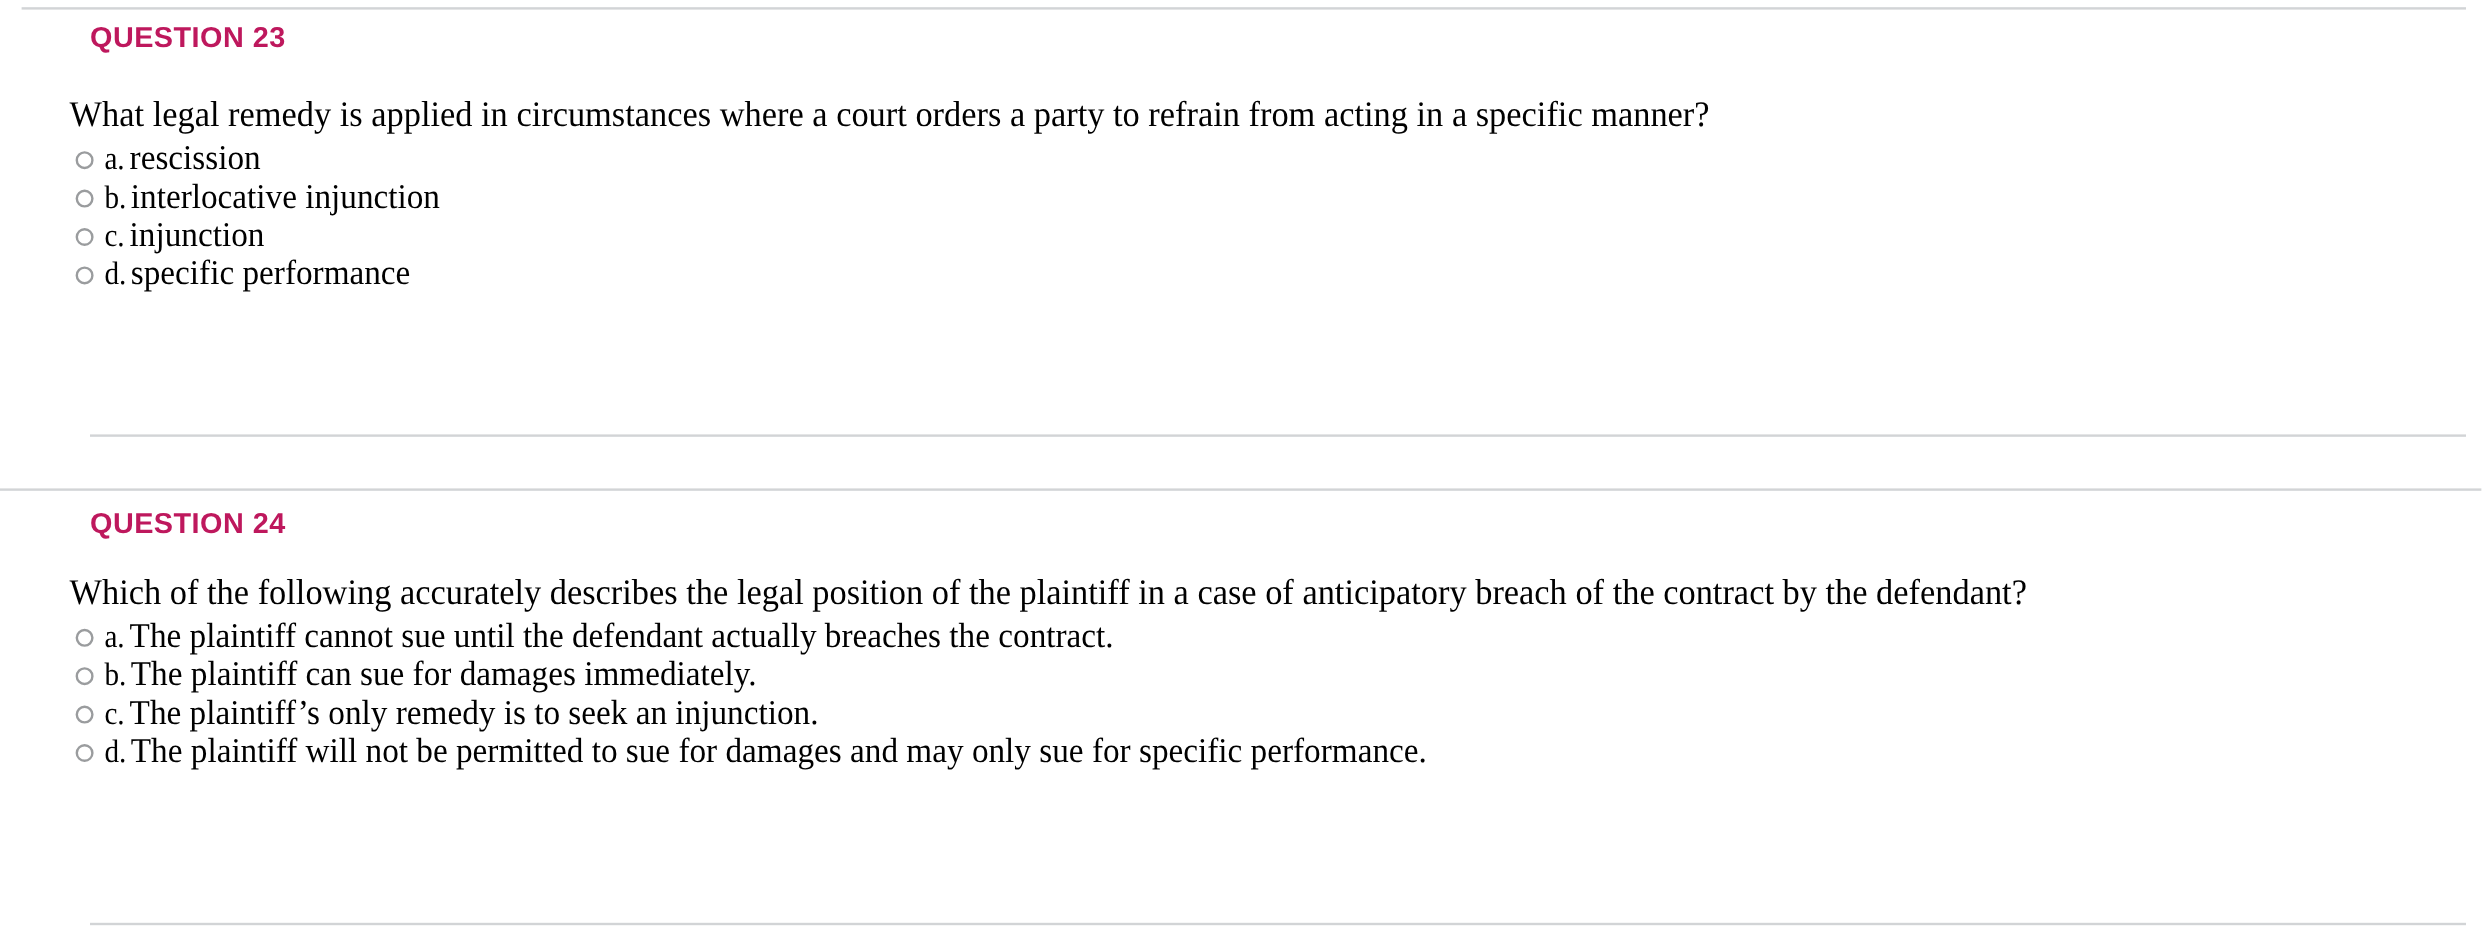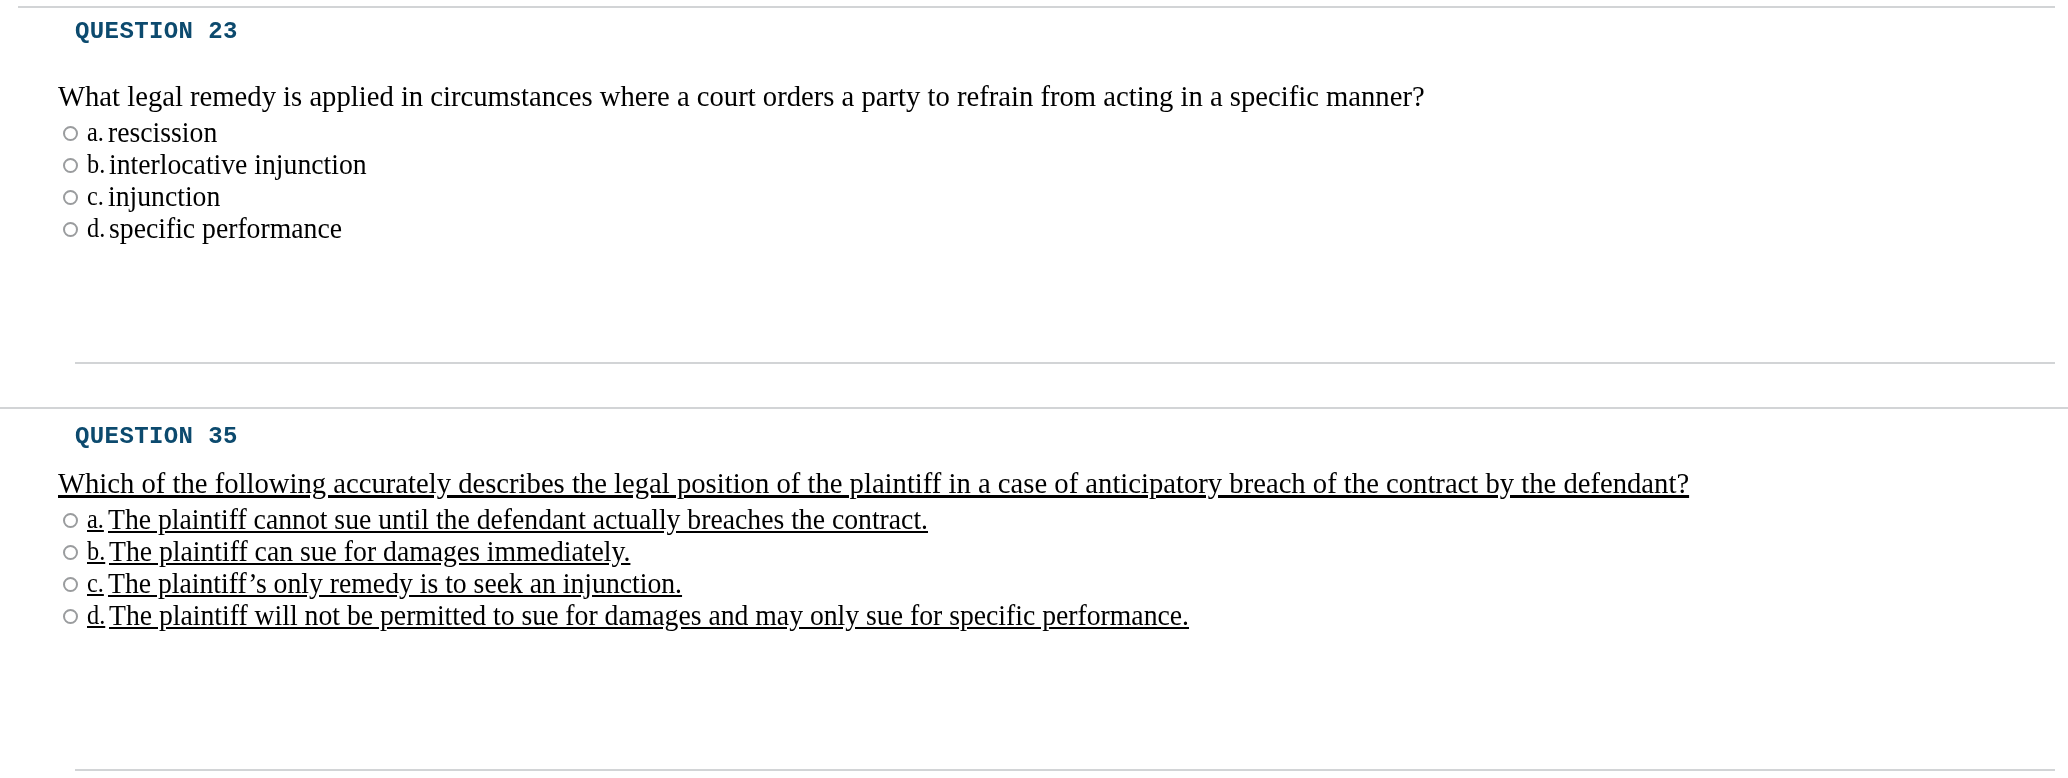--- a/index.html
+++ b/index.html
@@ -40,37 +40,37 @@
     right: 0;
   }
   #q23-block { top: 6px; }
   #q24-block { top: 409px; }
 
   .question-heading {
     margin: 0;
     padding: 0;
     position: absolute;
     left: 75px;
-    font-family: Liberation Mono, monospace;
+    font-family: Liberation Sans, sans-serif;
     font-weight: bold;
     font-size: 24px;
     letter-spacing: 0.4px;
-    color: #0c4a6e;
+    color: #be185d;
     white-space: nowrap;
   }
   #q23-block .question-heading { top: 12px; }
   #q24-block .question-heading { top: 14px; }
 
   .question-body {
     position: absolute;
     left: 58px;
     right: 10px;
   }
   #q23-block .question-body { top: 72px; }
-  #q24-block .question-body { top: 56px; text-decoration: underline; }
+  #q24-block .question-body { top: 67px; }
 
   .question-text {
     margin: 0 0 2px 0;
     font-family: "Liberation Serif", "DejaVu Serif", serif;
     font-size: 30px;
     line-height: 36px;
     color: #000000;
     white-space: nowrap;
     transform: scaleX(0.955);
     transform-origin: left top;
@@ -159,21 +159,21 @@
           <span class="option-text">specific performance</span>
         </li>
       </ul>
     </div>
   </section>
 
   <div class="divider divider-q23-inner"></div>
   <div class="divider divider-between"></div>
 
   <section class="question-block" id="q24-block">
-    <h2 class="question-heading">QUESTION 35</h2>
+    <h2 class="question-heading">QUESTION 24</h2>
 
     <div class="question-body">
       <p class="question-text">Which of the following accurately describes the legal position of the plaintiff in a case of anticipatory breach of the contract by the defendant?</p>
 
       <ul class="options-list">
         <li class="option-row">
           <span class="radio-circle"></span>
           <span class="option-letter">a.</span>
           <span class="option-text">The plaintiff cannot sue until the defendant actually breaches the contract.</span>
         </li>

